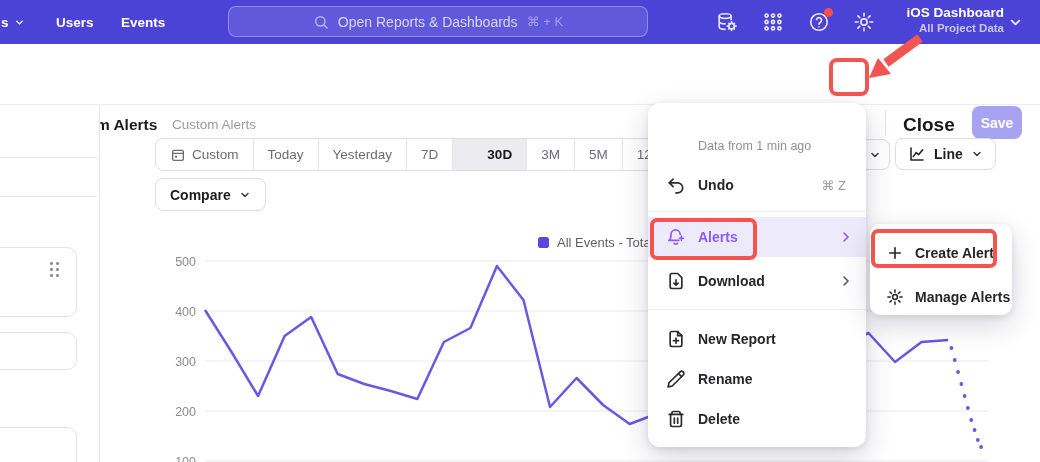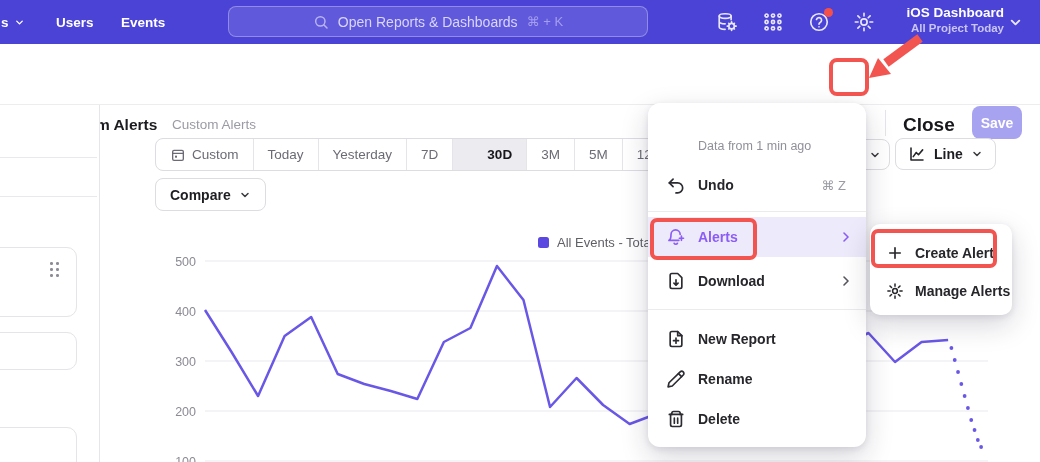--- a/index.html
+++ b/index.html
@@ -150,21 +150,21 @@
   </span>
   <span class="nav-icon" style="left:853px;">
     <svg width="22" height="22" viewBox="0 0 24 24" fill="none" stroke="currentColor" stroke-width="1.8" stroke-linecap="round">
       <circle cx="12" cy="12" r="3.4"></circle>
         <path d="M12 2.5v3M12 18.5v3M2.5 12h3M18.5 12h3M5.3 5.3l2.1 2.1M16.6 16.6l2.1 2.1M18.7 5.3l-2.1 2.1M7.4 16.6l-2.1 2.1"></path>
     </svg>
   </span>
 
   <div class="project">
     <div class="p-name">iOS Dashboard</div>
-    <div class="p-scope">All Project Today</div>
+    <div class="p-scope">All Project Data</div>
   </div>
   <span class="nav-icon" style="left:1008px; top:15px; width:15px; height:15px;">
     <svg width="15" height="15" viewBox="0 0 24 24" fill="none" stroke="currentColor" stroke-width="3" stroke-linecap="round" stroke-linejoin="round">
         <polyline points="6 9 12 15 18 9"></polyline>
       </svg>
   </span>
 </div>
 
 <div class="header">
   <div class="report-icon">
@@ -383,21 +383,21 @@
 
 <div class="submenu">
   <div class="s-row" style="top:10px;">
     <span class="s-ic">
       <svg width="18" height="18" viewBox="0 0 24 24" fill="none" stroke="currentColor" stroke-width="2.2" stroke-linecap="round">
           <path d="M12 5v14M5 12h14"></path>
         </svg>
     </span>
     <span class="s-lbl">Create Alert</span>
   </div>
-  <div class="s-row" style="top:48px;">
+  <div class="s-row" style="top:54px;">
     <span class="s-ic">
       <svg width="18" height="18" viewBox="0 0 24 24" fill="none" stroke="currentColor" stroke-width="2" stroke-linecap="round">
           <circle cx="12" cy="12" r="3.2"></circle>
           <path d="M12 2.5v3M12 18.5v3M2.5 12h3M18.5 12h3M5.3 5.3l2.1 2.1M16.6 16.6l2.1 2.1M18.7 5.3l-2.1 2.1M7.4 16.6l-2.1 2.1"></path>
         </svg>
     </span>
     <span class="s-lbl">Manage Alerts</span>
   </div>
 </div>
 

